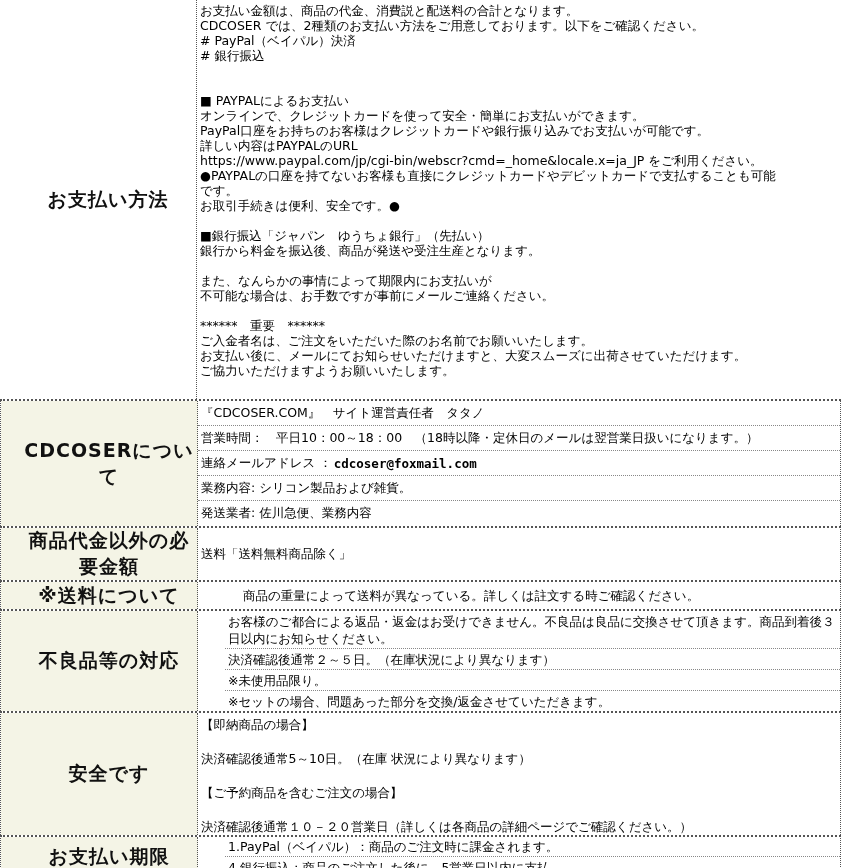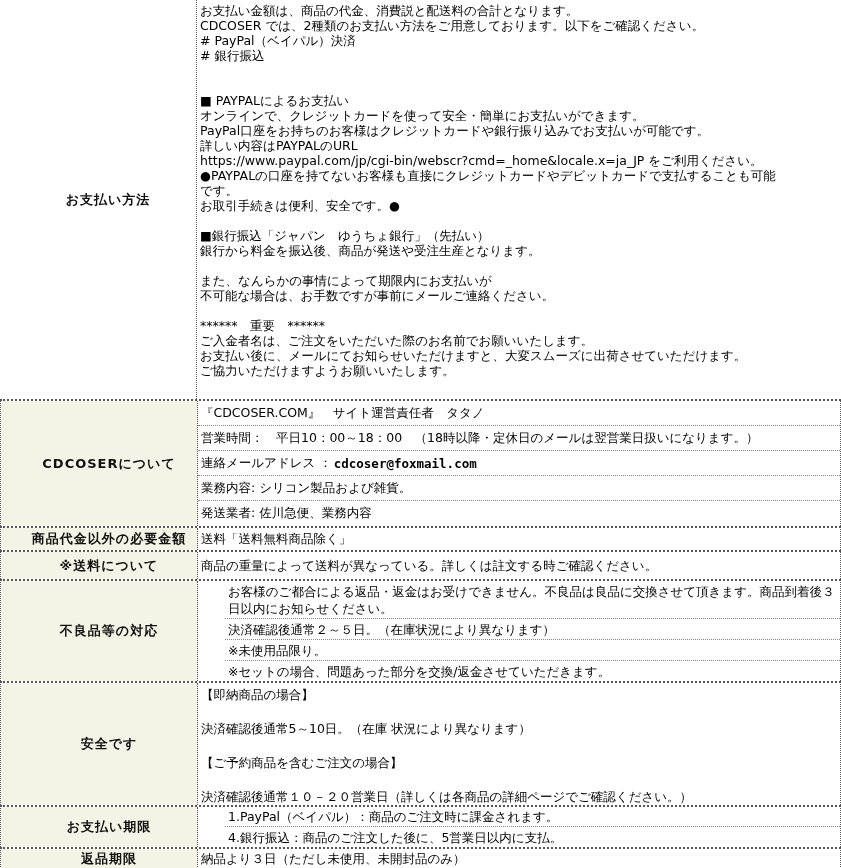--- a/index.html
+++ b/index.html
@@ -25,21 +25,21 @@
   }
   .hdr {
     width: 197px;
     min-width: 197px;
     background: #f4f4e6;
     border-right: 1px dotted #555;
     display: flex;
     align-items: center;
     justify-content: center;
     font-weight: bold;
-    font-size: 13px;
+    font-size: 19px;
     letter-spacing: 1px;
     text-align: center;
     color: #111;
     padding-left: 20px;
   }
   .hdr.white { background: #ffffff; }
   .content { flex: 1; min-width: 0; }
   
   .sec1 { height: 399px; }
   .sec1 .content { padding: 3px 2px 0 3px; }
@@ -57,21 +57,21 @@
   .content > .subrow:not(:last-child),
   .list > .subrow:not(:last-child) { border-bottom: 1px dotted #888; }
   .about-row { min-height: 25px; display: flex; align-items: center; padding: 1px 2px 1px 3px; }
   .about-row:not(:last-child) { border-bottom: 1px dotted #888; }
   .email {
     font-family: "DejaVu Sans Mono", "Liberation Mono", monospace;
     font-weight: bold;
     margin-left: 2px;
   }
   .sec3 { min-height: 24px; }
-  .sec4 { min-height: 29px; }
+  .sec4 { min-height: 29px; gap: 42px; }
   .sec3 .content, .sec4 .content, .sec8 .content, .sec9 .content {
     display: flex; align-items: center; padding: 2px 2px 2px 3px; line-height: 16px;
   }
   .sec5 .list .subrow { min-height: 16px; line-height: 16px; padding: 1px 2px 1px 3px; }
   .sec5 .list .subrow.tall { line-height: 17px; padding-top: 2px; }
   .sec6 { height: 124px; }
   .sec6 .content { padding: 3px 2px 0 3px; }
   .ln17 { min-height: 17px; line-height: 17px; }
   .sec7 .subrow { min-height: 20px; line-height: 17px; padding: 1px 2px 1px 3px; display: flex; align-items: center; }
   .sec8 { min-height: 19px; }

